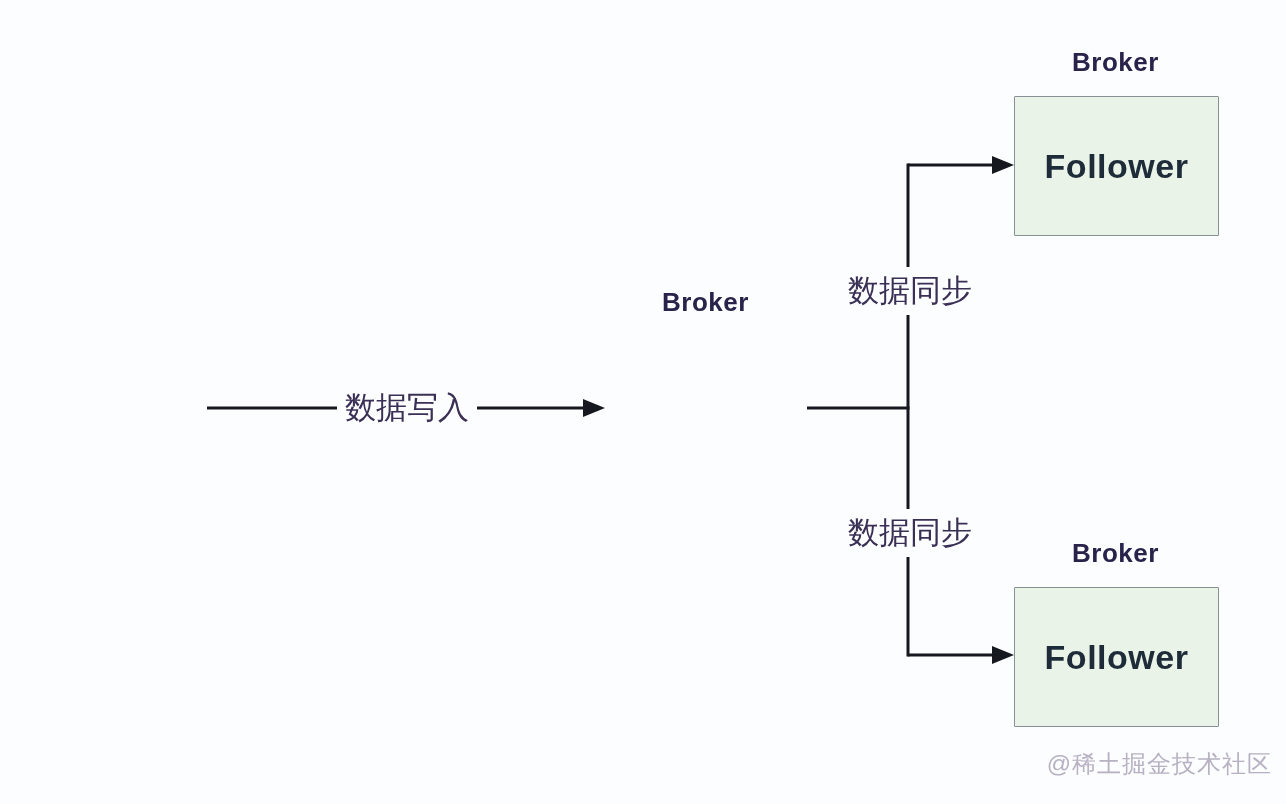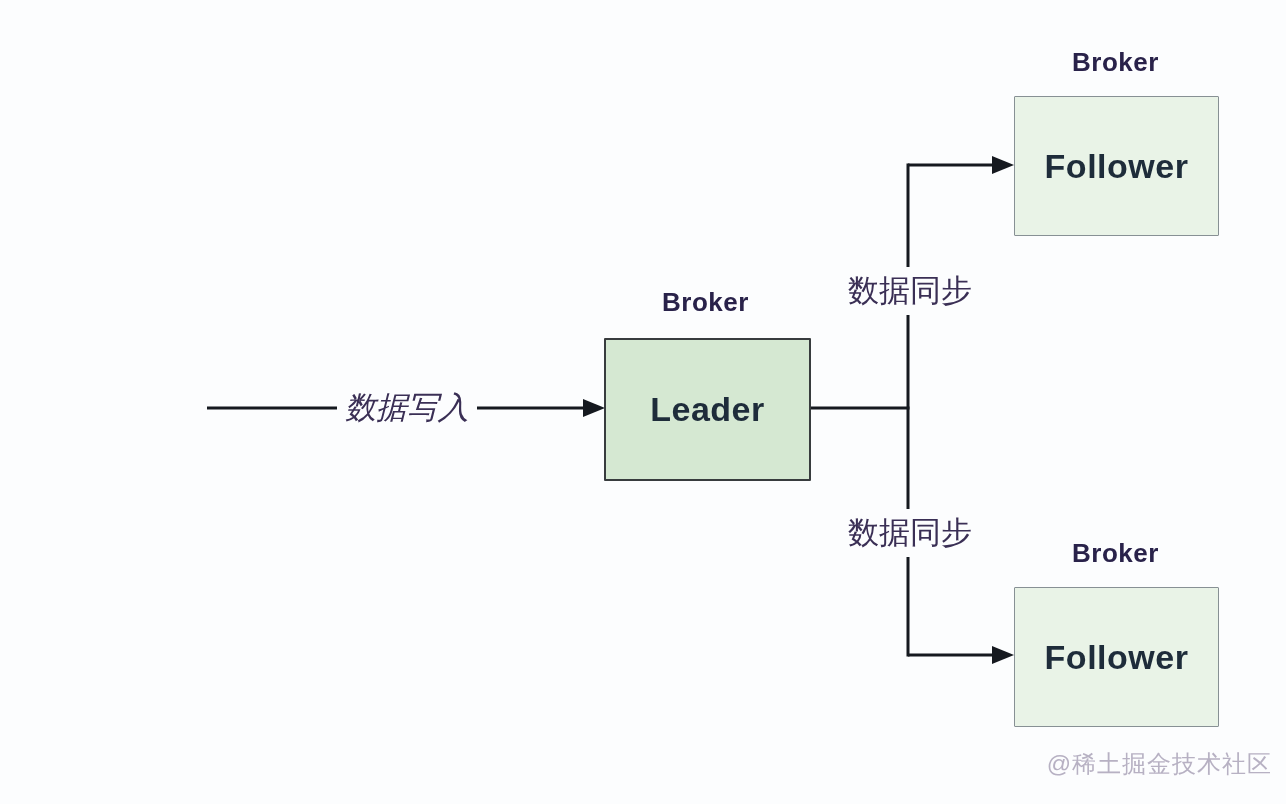--- a/index.html
+++ b/index.html
@@ -28,21 +28,21 @@
   .follower.top{left:1014px;top:96px;}
   .follower.bottom{left:1014px;top:587px;}
   .title{position:absolute;z-index:2;width:203px;text-align:center;
          color:var(--title-text);font-weight:bold;font-size:26px;letter-spacing:.5px;}
   .title.t-leader{left:604px;top:287px;}
   .title.t-ftop{left:1014px;top:47px;}
   .title.t-fbottom{left:1014px;top:538px;}
   .edge-label{position:absolute;z-index:3;transform:translate(-50%,-50%);
               background:var(--bg);color:var(--edge-label-text);
               font-size:31px;font-weight:500;padding:3px 8px;white-space:nowrap;}
-  .edge-label.write{left:407px;top:408px;font-style:italic;}
+  .edge-label.write{left:407px;top:408px;}
   .edge-label.sync-top{left:910px;top:291px;}
   .edge-label.sync-bottom{left:910px;top:533px;}
   .watermark{position:absolute;z-index:2;right:14px;top:748px;
              color:var(--watermark-text);font-size:24px;letter-spacing:1px;white-space:nowrap;}
 </style>
 </head>
 <body>
 
 <div class="canvas">
 
@@ -52,23 +52,20 @@
     <line class="wire" x1="807" y1="408" x2="909.5" y2="408"></line>
     <line class="wire" x1="908" y1="163.5" x2="908" y2="656.5"></line>
     <line class="wire" x1="908" y1="165" x2="994" y2="165"></line>
     <polygon class="head" points="992,156 1014,165 992,174"></polygon>
     <line class="wire" x1="908" y1="655" x2="994" y2="655"></line>
     <polygon class="head" points="992,646 1014,655 992,664"></polygon>
   </svg>
 
 
   <div class="title t-leader">Broker</div>
-  <div class="node box leader">
-    <span>Leader</span>
-  </div>
 
   <div class="title t-ftop">Broker</div>
   <div class="node box follower top">
     <span>Follower</span>
   </div>
 
   <div class="title t-fbottom">Broker</div>
   <div class="node box follower bottom">
     <span>Follower</span>
   </div>

